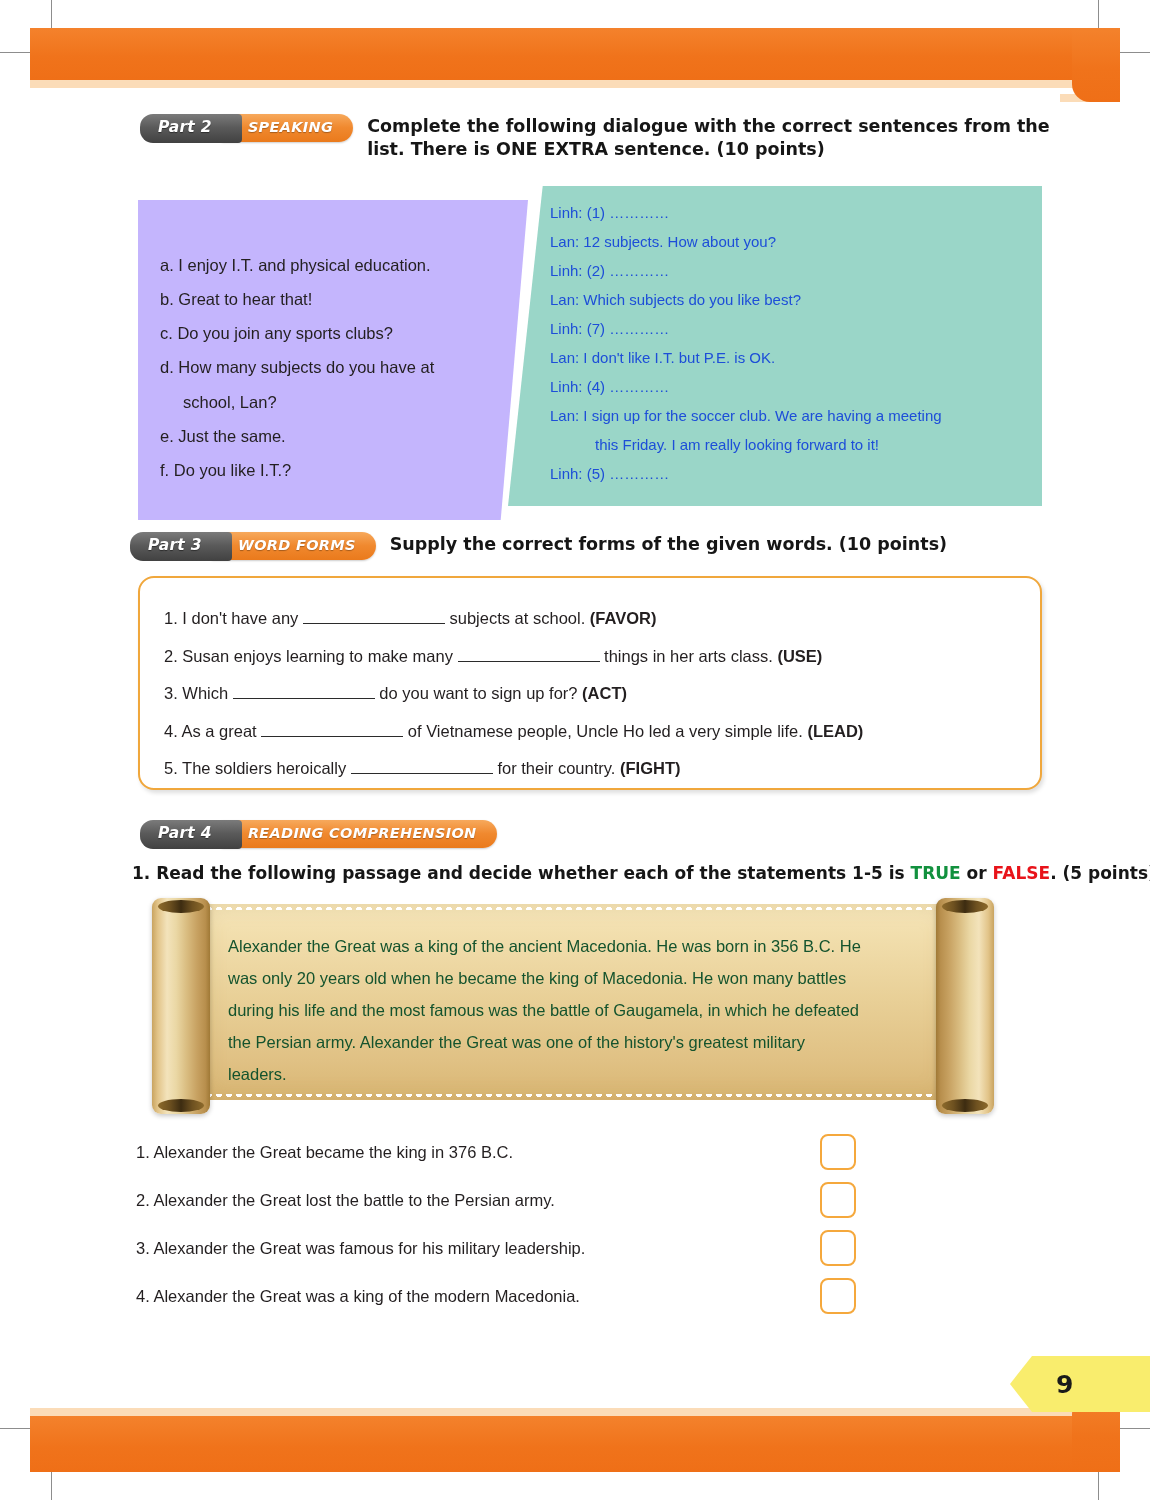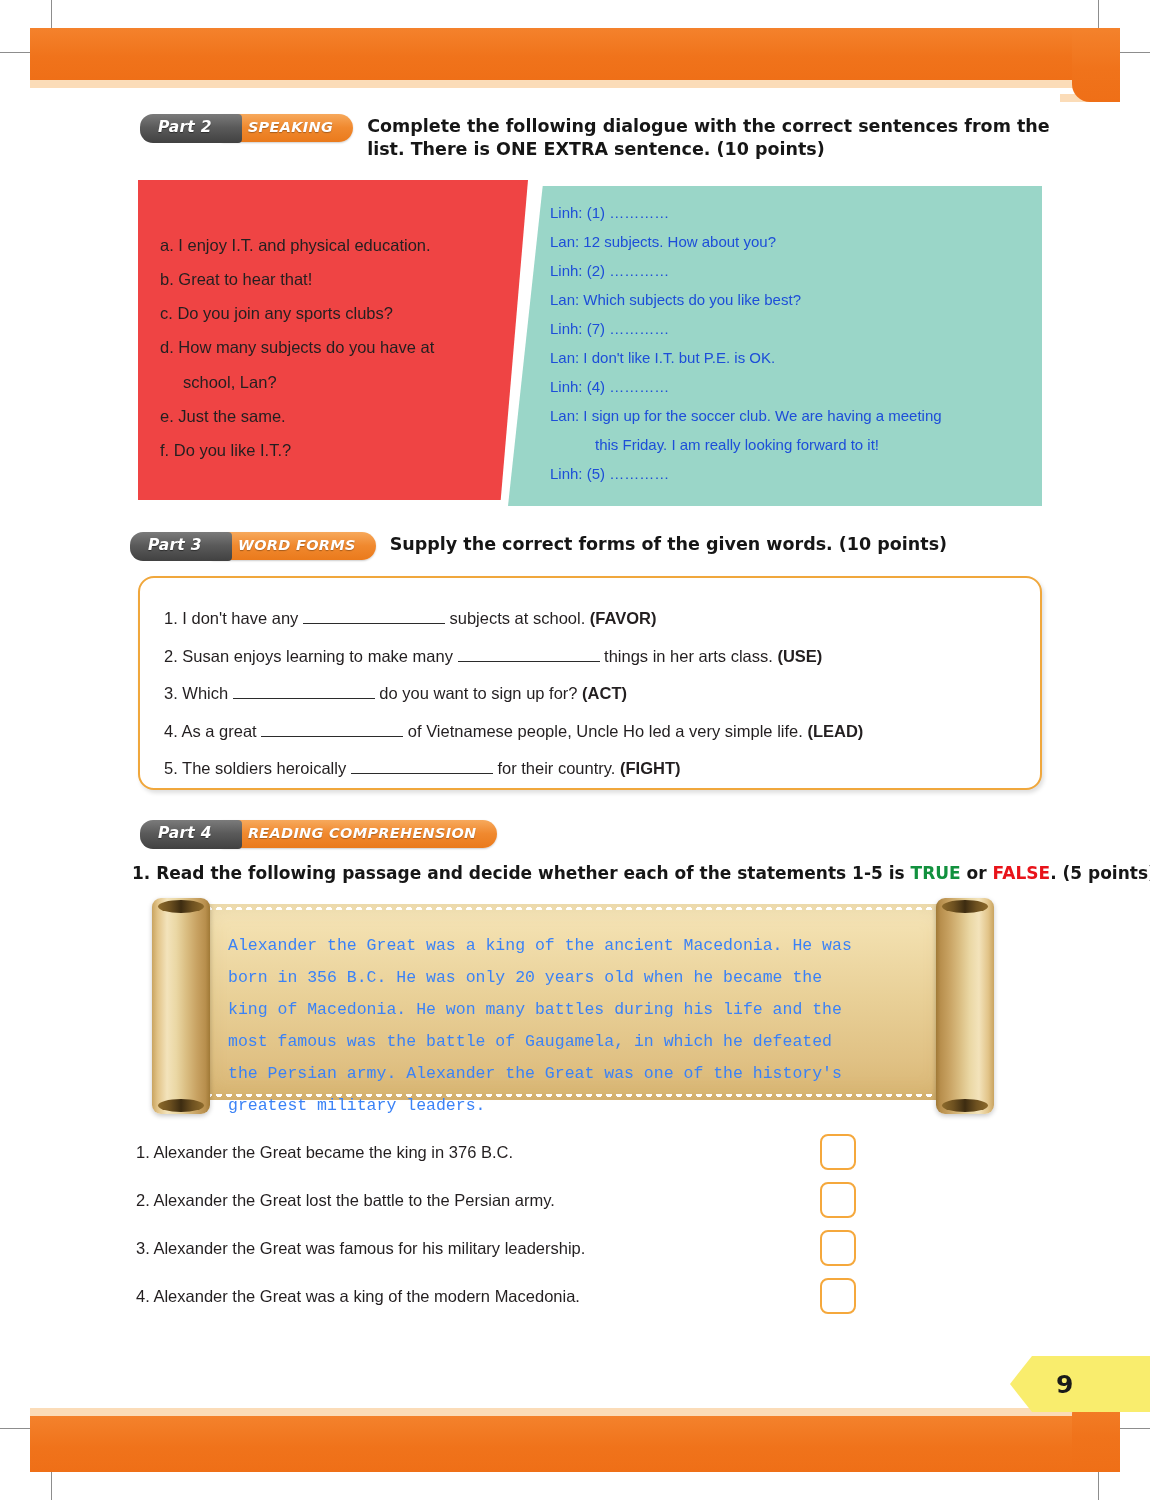--- a/index.html
+++ b/index.html
@@ -120,24 +120,24 @@
     line-height: 1.32;
     color: #161616;
     max-width: 700px;
     padding-top: 1px;
   }
 
   
   .dlg-left {
     position: absolute;
     left: 138px;
-    top: 180px;
+    top: 200px;
     width: 390px;
     height: 320px;
-    background: #ef4444;
+    background: #c4b5fd;
     clip-path: polygon(0 0, 100% 0, 93% 100%, 0 100%);
   }
   .dlg-left-inner {
     padding: 48px 24px 0 22px;
     font-size: 16.5px;
     line-height: 2.07;
     color: #231f20;
   }
   .dlg-left-inner .ind { display: block; padding-left: 23px; }
 
@@ -258,22 +258,21 @@
   .scroll-roll .cap.top { top: 2px; }
   .scroll-roll .cap.bot { bottom: 2px; }
 
   .scroll-text {
     position: absolute;
     left: 76px;
     top: 32px;
     width: 638px;
     font-size: 16.5px;
     line-height: 1.94;
-    color: #3b82f6;
-    font-family: Liberation Mono, monospace;
+    color: #14532d;
   }
 
   
   .tf-list { position: absolute; left: 136px; top: 1128px; width: 880px; }
   .tf-row {
     position: relative;
     height: 48px;
     display: flex;
     align-items: center;
   }

